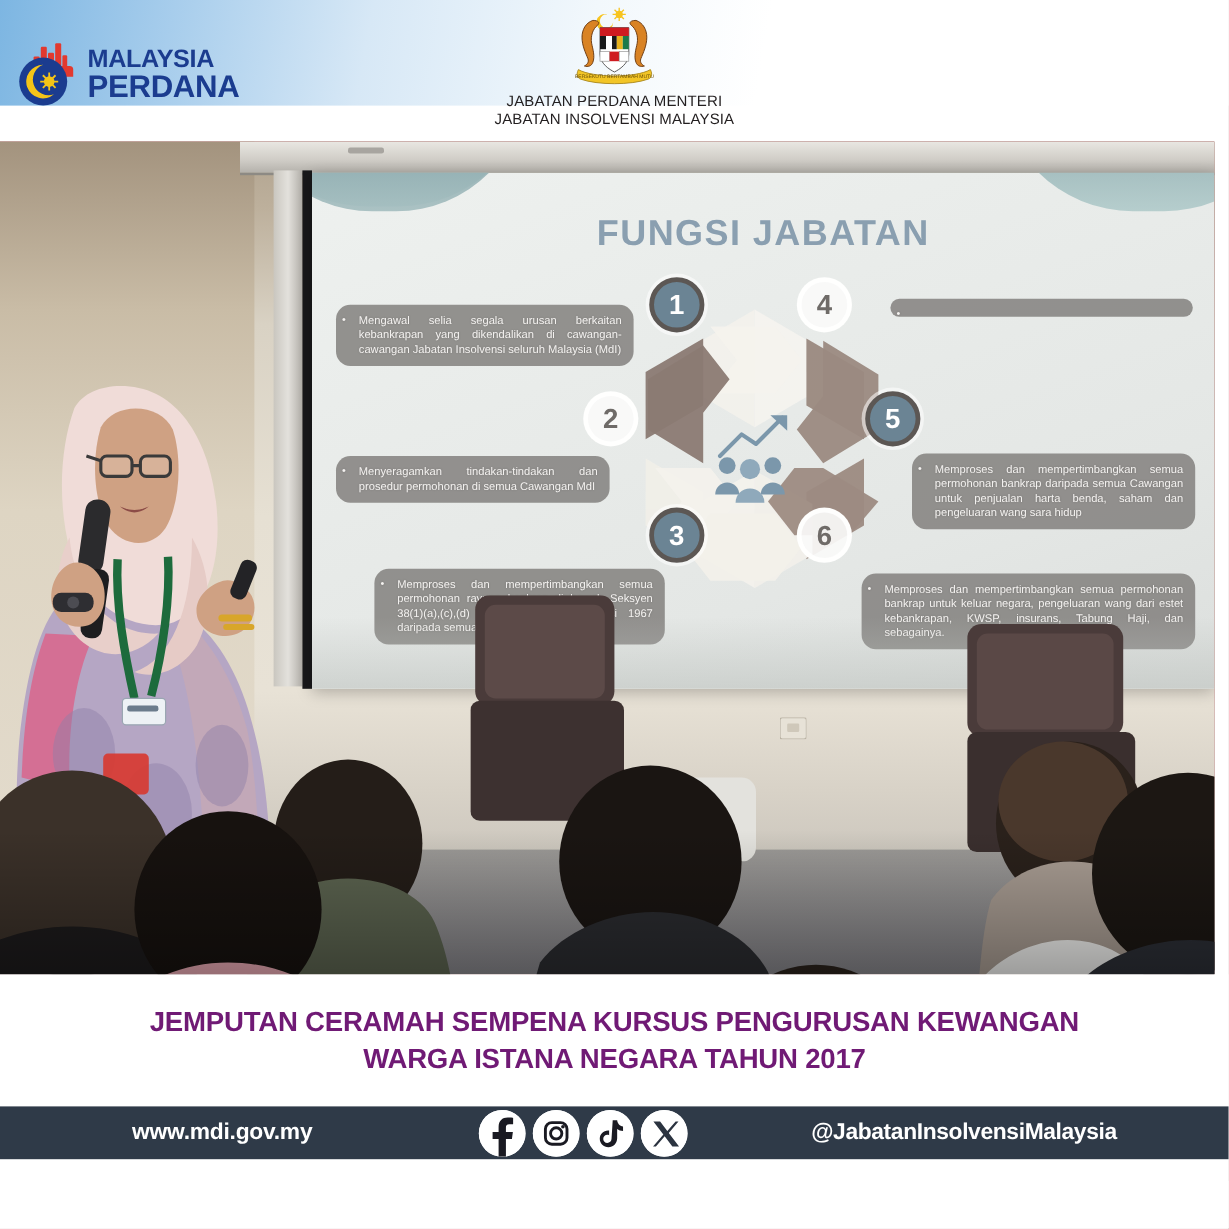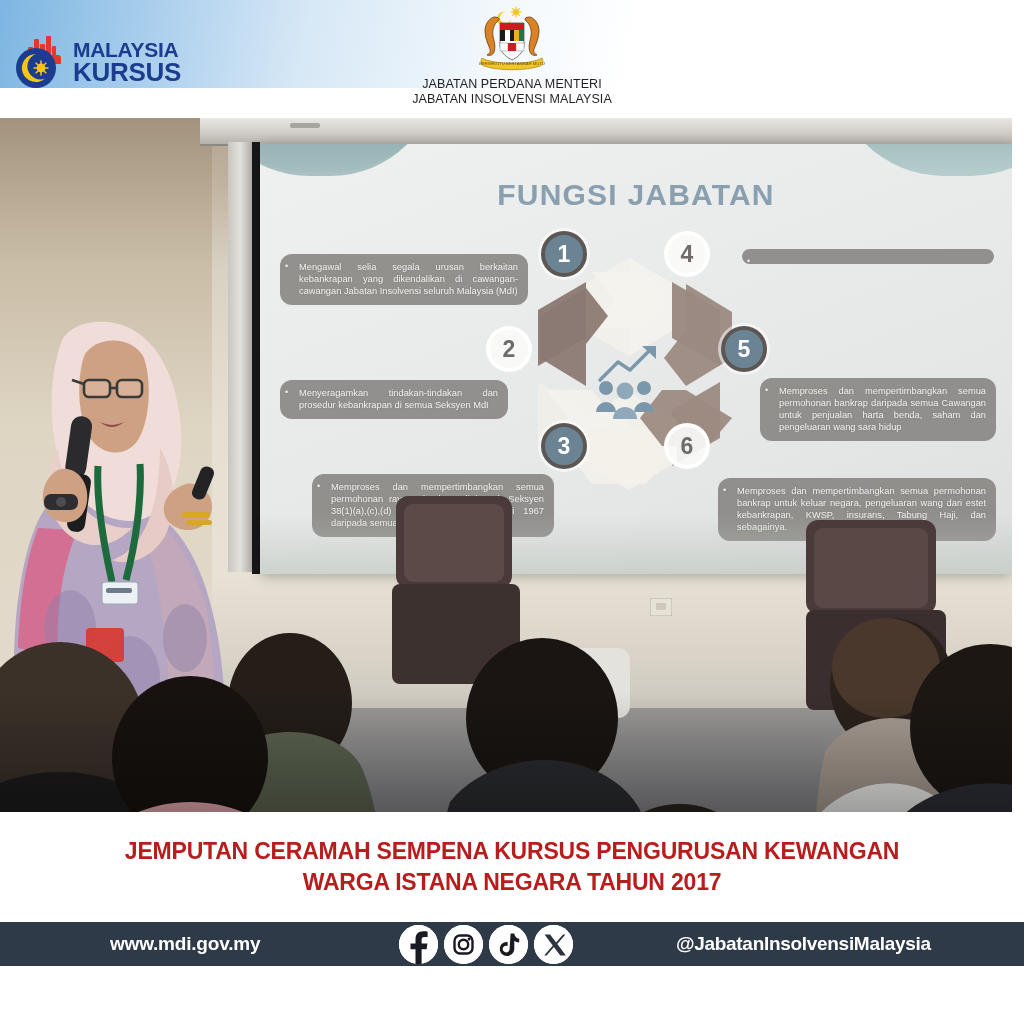--- a/index.html
+++ b/index.html
@@ -108,21 +108,21 @@
   .num-light{background:rgba(250,250,248,.92);color:#6f6b68;border:4px solid rgba(255,255,255,.85);}
 
   
   .caption{
     position:absolute;left:0;top:812px;width:1024px;height:110px;
     display:flex;flex-direction:column;align-items:center;justify-content:center;
     background:#ffffff;
   }
   .caption div{
     font-family:"Liberation Sans",sans-serif;font-weight:bold;font-size:23px;
-    color:#b91c1c;letter-spacing:-0.2px;line-height:1.33;
+    color:#701a75;letter-spacing:-0.2px;line-height:1.33;
   }
 
   
   .footer{
     position:absolute;left:0;top:922px;width:1024px;height:44px;
     background:#2f3a४8;background:#2f3a48;
     display:flex;align-items:center;
   }
   .footer-url{
     position:absolute;left:110px;color:#ffffff;font-weight:bold;font-size:19px;
@@ -162,21 +162,21 @@
               <line x1="-7.5" y1="0" x2="7.5" y2="0"></line>
               <line x1="0" y1="-7.5" x2="0" y2="7.5"></line>
               <line x1="-5.3" y1="-5.3" x2="5.3" y2="5.3"></line>
               <line x1="-5.3" y1="5.3" x2="5.3" y2="-5.3"></line>
             </g>
           </g>
         </svg>
       </div>
       <div class="madani-words">
         <span class="madani-l1">MALAYSIA</span>
-        <span class="madani-l2">KURSUS</span>
+        <span class="madani-l2">PERDANA</span>
       </div>
     </div>
 
     <div class="jata">
       <div class="jata-img">
         <svg viewBox="0 0 96 72" width="96" height="72">
 
           <g transform="translate(48,9)">
             <path d="M-6 0 a7 7 0 1 0 5 6.6 a5.6 5.6 0 1 1 -5 -6.6z" fill="#f7c41f"></path>
             <g fill="#f7c41f" transform="translate(4,0)">
@@ -287,21 +287,21 @@
           <div class="numcircle num-dark" style="left:225px;top:86px;">5</div>
           <div class="numcircle num-light" style="left:168px;top:183px;">6</div>
         </div>
 
         <div class="sbox box1">
           <span class="bullet">•</span>
           <span class="txt">Mengawal selia segala urusan berkaitan kebankrapan yang dikendalikan di cawangan-cawangan Jabatan Insolvensi seluruh Malaysia (MdI)</span>
         </div>
         <div class="sbox box2">
           <span class="bullet">•</span>
-          <span class="txt">Menyeragamkan tindakan-tindakan dan prosedur kebankrapan di semua Seksyen MdI</span>
+          <span class="txt">Menyeragamkan tindakan-tindakan dan prosedur permohonan di semua Cawangan MdI</span>
         </div>
         <div class="sbox box3">
           <span class="bullet">•</span>
           <span class="txt">Memproses dan mempertimbangkan semua permohonan rayuan bankrap di bawah Seksyen 38(1)(a),(c),(d) dan (e) Akta Insolvensi 1967 daripada semua Cawangan MdI</span>
         </div>
         <div class="sbox box4">
           <span class="bullet">•</span>
         </div>
         <div class="sbox box5">
           <span class="bullet">•</span>

